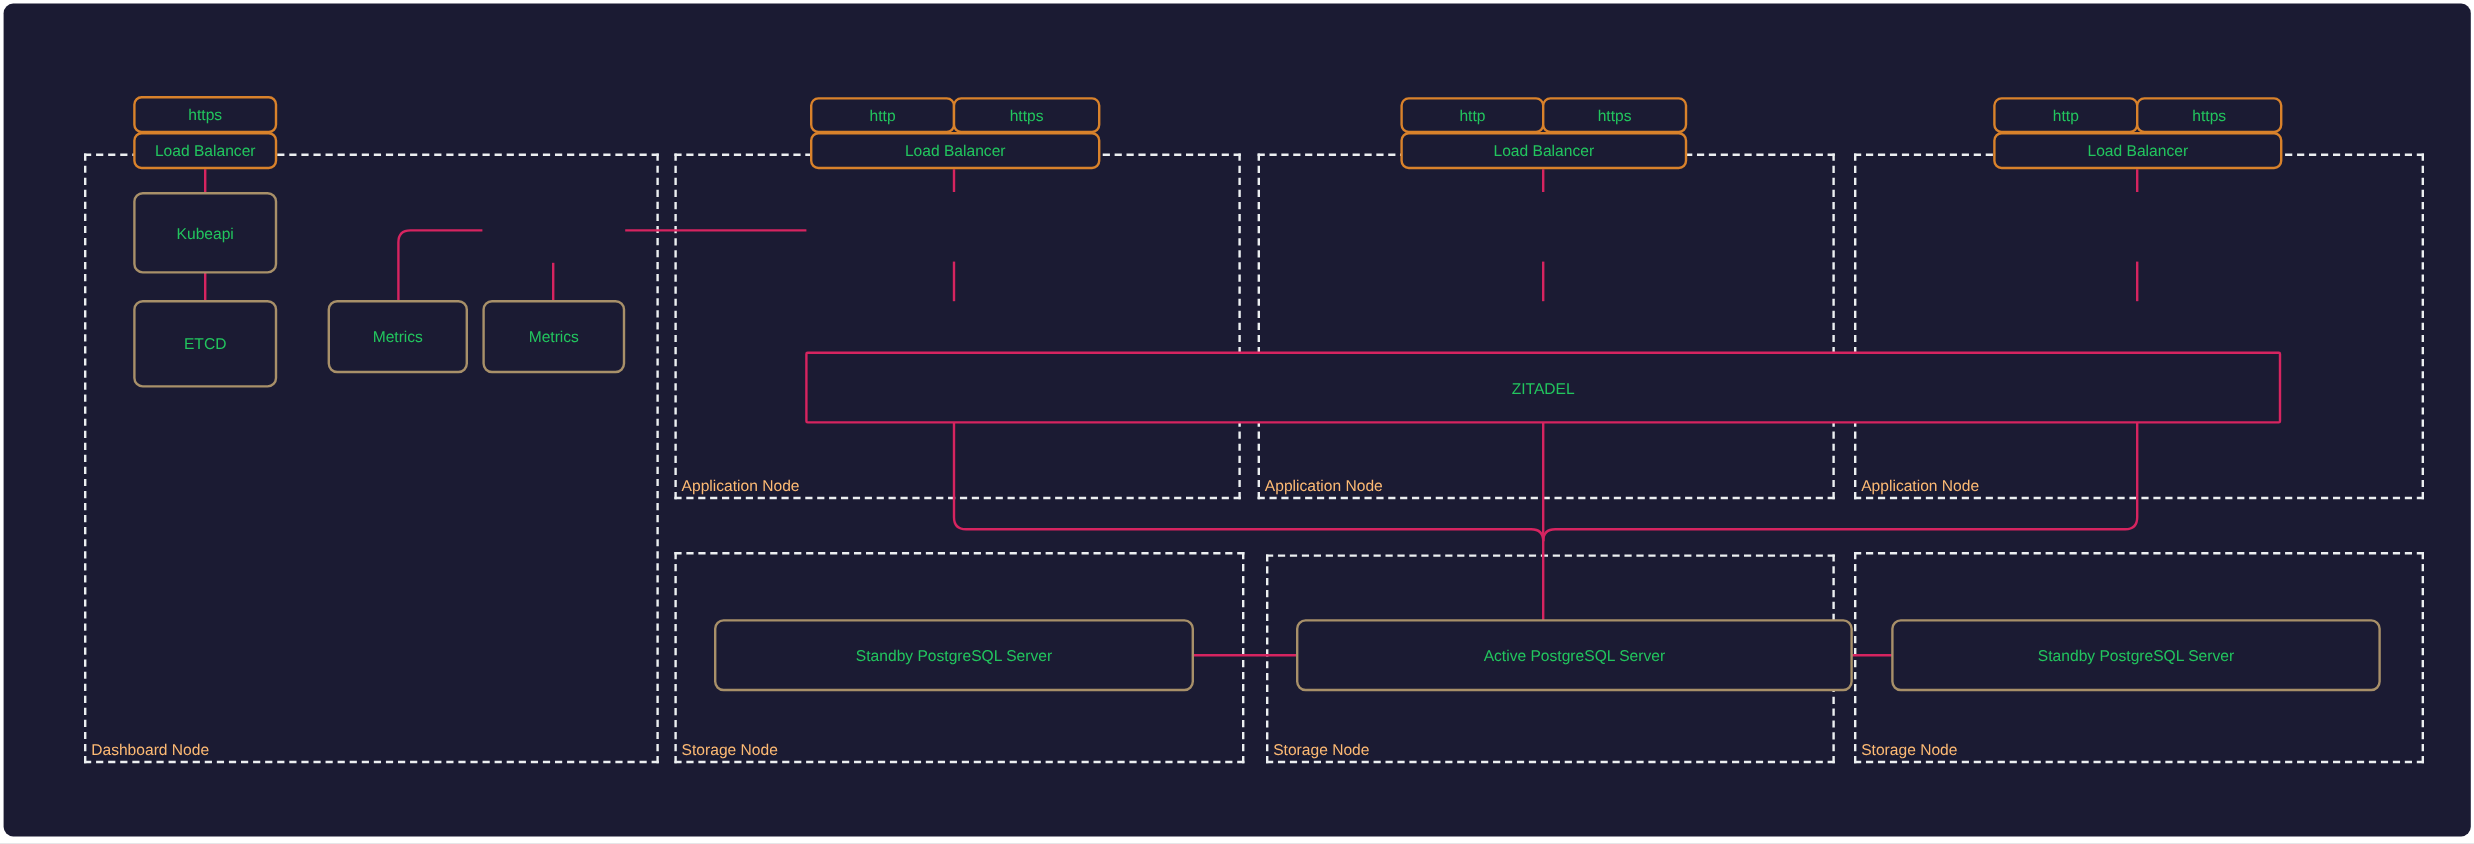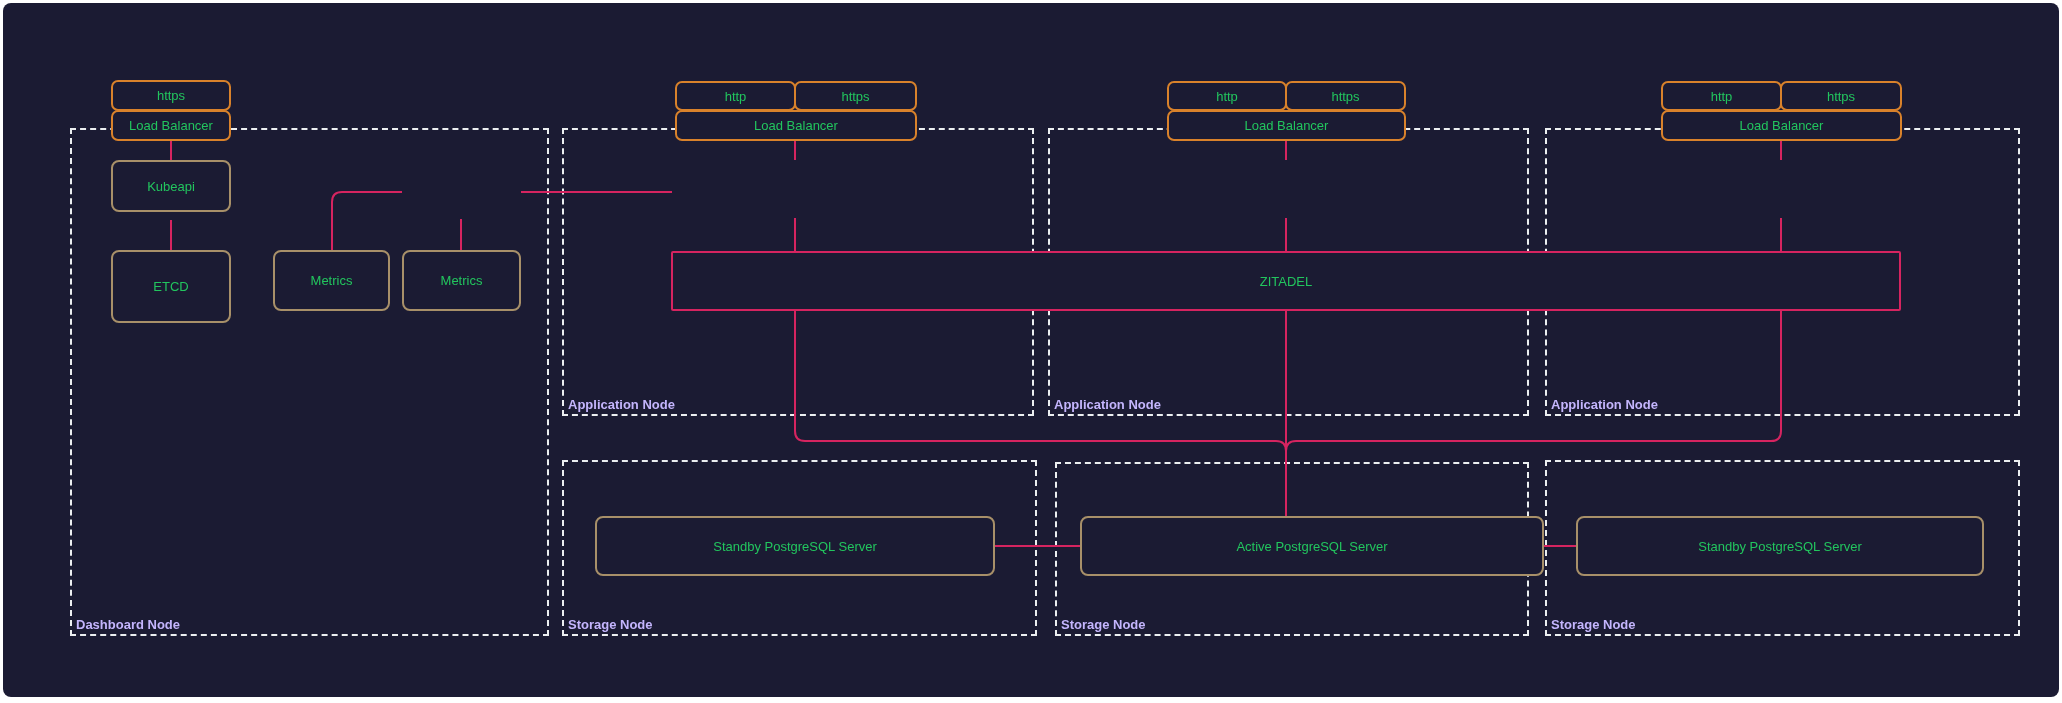--- a/index.html
+++ b/index.html
@@ -1,28 +1,28 @@
 <!DOCTYPE html>
 <html><head>
 <meta charset="utf-8">
 <style>
   html,body{margin:0;padding:0;background:#ffffff;}
   .page{position:relative;width:2062px;height:703px;background:#ffffff;
         font-family:"Liberation Sans",sans-serif;overflow:hidden;}
   .canvas{position:absolute;left:3px;top:3px;width:2056px;height:694px;
           background:#1b1b33;border-radius:8px;}
   .group{position:absolute;border:2px dashed #eceff1;z-index:1;}
-  .group-label{position:absolute;left:4px;bottom:2px;color:#c4b5fd;
-               font-weight:bold;font-size:13px;white-space:nowrap;}
+  .group-label{position:absolute;left:4px;bottom:2px;color:#fdba74;
+               font-weight:normal;font-size:13px;white-space:nowrap;}
   .node{position:absolute;z-index:3;background:#1b1b33;border:2px solid #a89069;
         border-radius:8px;display:flex;align-items:center;justify-content:center;
         color:#22c55e;font-size:13px;box-sizing:border-box;white-space:nowrap;}
   .orange{border-color:#d9822b;border-radius:7px;}
   .tan{border-color:#a89069;}
-  .pink{border-color:#d62460;border-radius:2px;}
+  .pink{border-color:#d62460;border-radius:2px;margin-top:42px;}
   .wires{position:absolute;left:0;top:0;z-index:2;}
   .wires path{fill:none;stroke:#d62460;stroke-width:2;}
 </style>
 </head>
 <body>
 
 <div class="page">
   <div class="canvas">
 
     <div class="group" style="left:67px;top:125px;width:475px;height:504px">
@@ -65,21 +65,21 @@
       <path d="M 992 543 H 1079"></path>
       <path d="M 1487 543 H 1575"></path>
     </svg>
 
     <div class="node orange" style="left:108px;top:77px;width:120px;height:31px">
       <span>https</span>
     </div>
     <div class="node orange" style="left:108px;top:107px;width:120px;height:31px">
       <span>Load Balancer</span>
     </div>
-    <div class="node tan" style="left:108px;top:157px;width:120px;height:52px">
+    <div class="node tan" style="left:108px;top:157px;width:120px;height:68px">
       <span>Kubeapi</span>
     </div>
     <div class="node tan" style="left:108px;top:247px;width:120px;height:73px">
       <span>ETCD</span>
     </div>
     <div class="node tan" style="left:270px;top:247px;width:117px;height:61px">
       <span>Metrics</span>
     </div>
     <div class="node tan" style="left:399px;top:247px;width:119px;height:61px">
       <span>Metrics</span>

